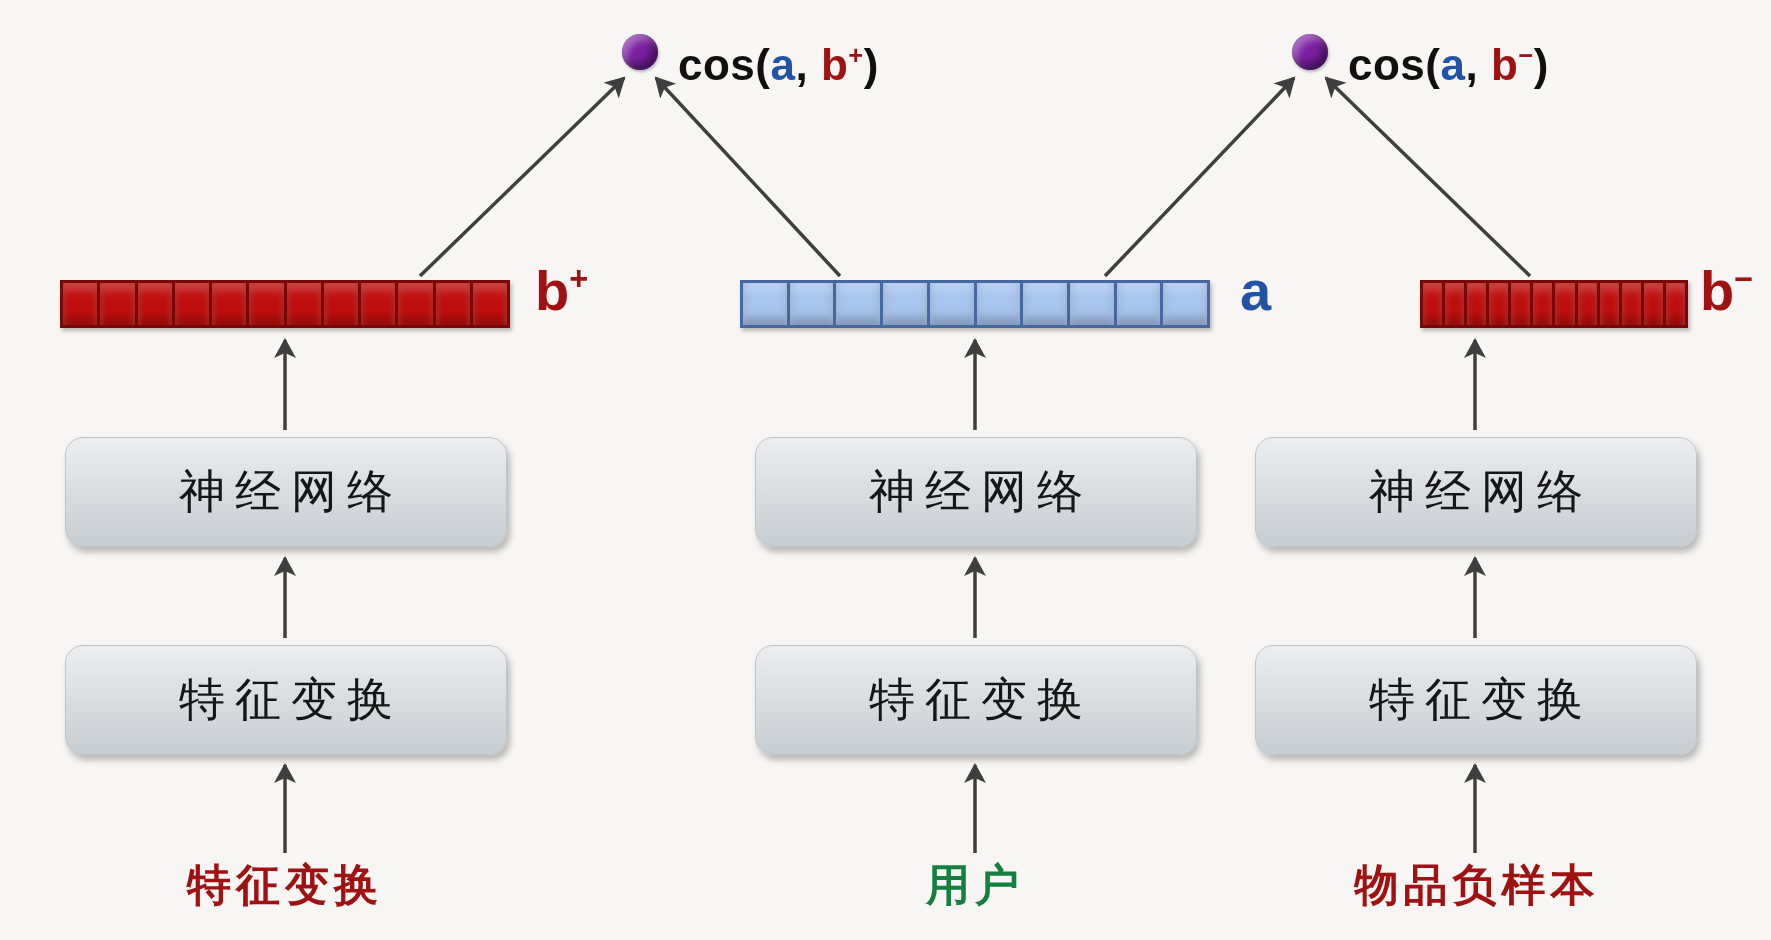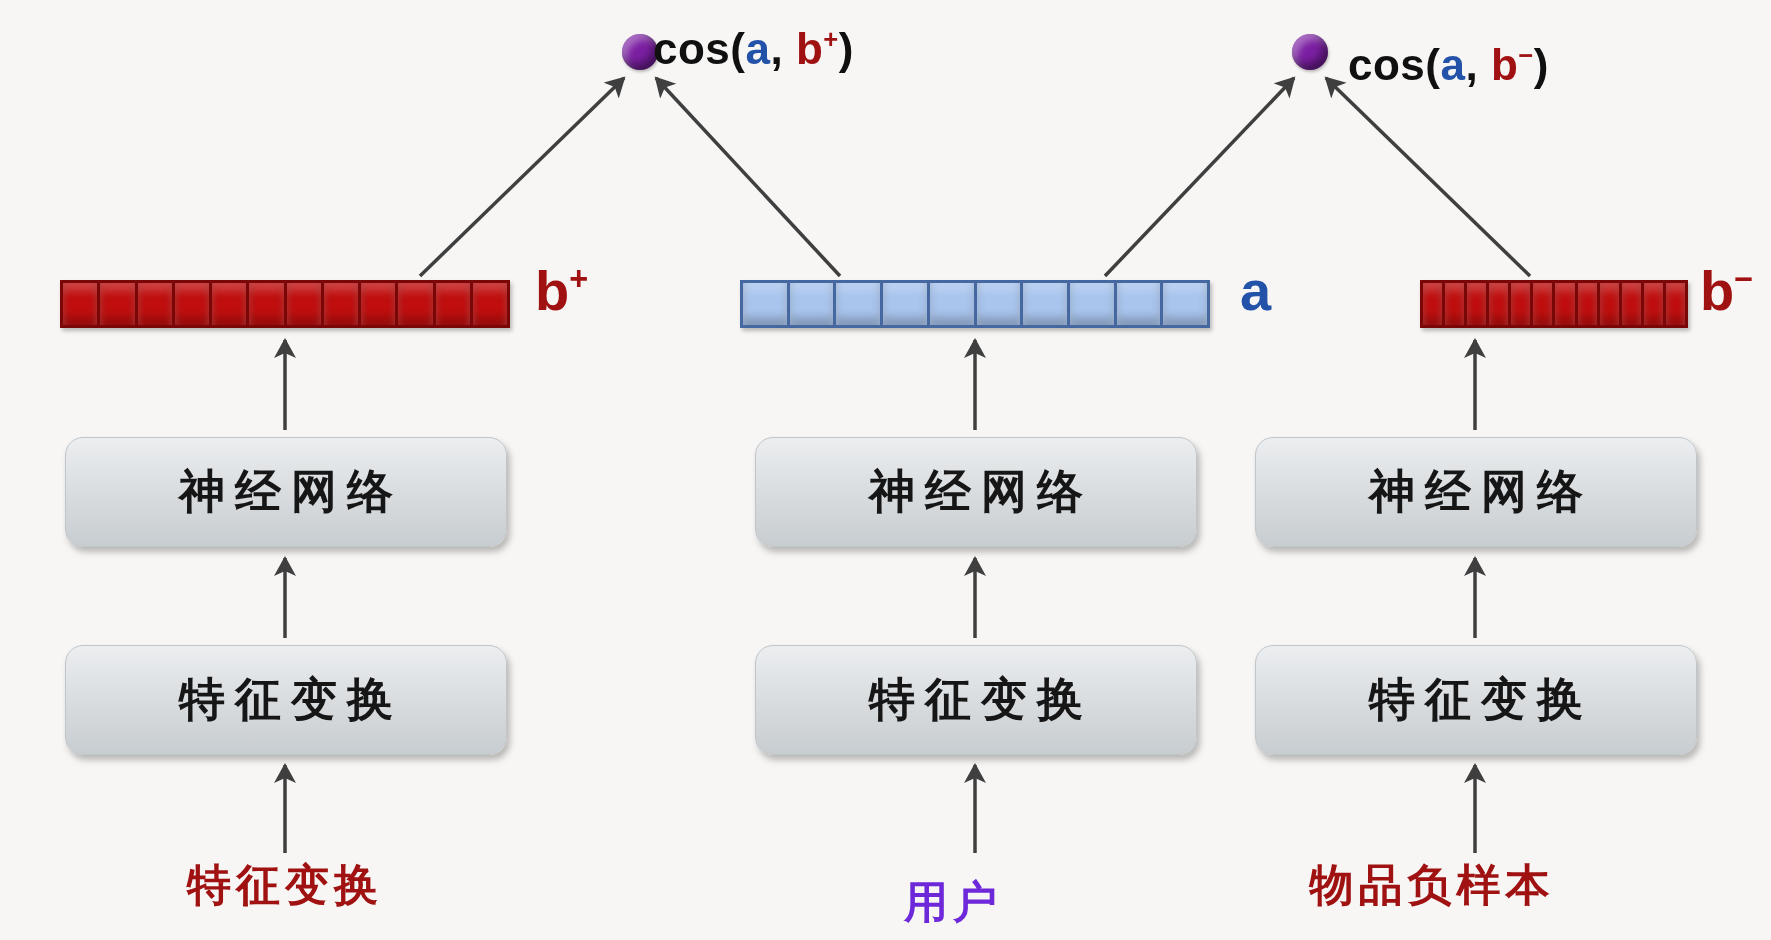--- a/index.html
+++ b/index.html
@@ -63,21 +63,21 @@
     position: absolute;
     height: 108px;
     border-radius: 18px;
     background: linear-gradient(180deg, #eceef0 0%, #d7dbde 55%, #c8cdd1 100%);
     border: 1px solid #c0c5c9;
     box-shadow: 3px 5px 6px rgba(70,70,70,0.35);
     display: flex;
     align-items: center;
     justify-content: center;
     font-size: 46px;
-    font-weight: 700;
+    font-weight: 400;
     color: #161616;
     letter-spacing: 10px;
     text-indent: 10px;
   }
 
   
   .input-label {
     position: absolute;
     top: 856px;
     transform: translateX(-50%);
@@ -93,21 +93,21 @@
     top: 0;
     pointer-events: none;
   }
 </style>
 </head>
 <body>
 
 <div class="canvas">
 
   <div class="dot" style="left: 622px; background: rgb(123, 31, 162);"></div>
-  <div class="score" style="left: 653px; color: rgb(16, 16, 16);"><span>cos(</span><span style="color: rgb(34, 83, 168);">a</span><span>, </span><span style="color: rgb(160, 18, 18);"><span>b</span><sup>+</sup></span><span>)</span></div>
+  <div class="score" style="left: 678px; color: rgb(16, 16, 16); margin-top: 16px;"><span>cos(</span><span style="color: rgb(34, 83, 168);">a</span><span>, </span><span style="color: rgb(160, 18, 18);"><span>b</span><sup>+</sup></span><span>)</span></div>
 
   <div class="dot" style="left: 1292px; background: rgb(123, 31, 162);"></div>
   <div class="score" style="left: 1348px; color: rgb(16, 16, 16); margin-top: 16px;"><span>cos(</span><span style="color: rgb(34, 83, 168);">a</span><span>, </span><span style="color: rgb(160, 18, 18);"><span>b</span><sup>−</sup></span><span>)</span></div>
 
   <div class="vector" style="left: 60px; width: 450px; border-color: rgb(122, 7, 7);">
       <div class="cell" style="background: rgb(192, 14, 14);"></div>
       <div class="cell" style="background: rgb(192, 14, 14); border-left: 3px solid rgb(122, 7, 7);"></div>
       <div class="cell" style="background: rgb(192, 14, 14); border-left: 3px solid rgb(122, 7, 7);"></div>
       <div class="cell" style="background: rgb(192, 14, 14); border-left: 3px solid rgb(122, 7, 7);"></div>
       <div class="cell" style="background: rgb(192, 14, 14); border-left: 3px solid rgb(122, 7, 7);"></div>
@@ -153,22 +153,22 @@
 
   <div class="stage-box" style="left:65px; top:437px; width:440px">神经网络</div>
   <div class="stage-box" style="left:755px; top:437px; width:440px">神经网络</div>
   <div class="stage-box" style="left:1255px; top:437px; width:440px">神经网络</div>
 
   <div class="stage-box" style="left:65px; top:645px; width:440px">特征变换</div>
   <div class="stage-box" style="left:755px; top:645px; width:440px">特征变换</div>
   <div class="stage-box" style="left:1255px; top:645px; width:440px">特征变换</div>
 
   <div class="input-label" style="left: 285px; color: rgb(160, 18, 18);">特征变换</div>
-  <div class="input-label" style="left: 953px; color: #6d28d9; margin-top: 17px;">用户</div>
-  <div class="input-label" style="left: 1432px; color: rgb(160, 18, 18); text-align: center;">物品负样本</div>
+  <div class="input-label" style="left: 975px; color: #15803d;">用户</div>
+  <div class="input-label" style="left: 1477px; color: rgb(160, 18, 18); text-align: center;">物品负样本</div>
 
   <svg class="arrows" width="1771" height="940">
     <defs>
       <marker id="ah" markerUnits="userSpaceOnUse" markerWidth="26" markerHeight="24" refX="18" refY="11" orient="auto">
         <path d="M0,0 L20,11 L0,22 L5,11 z" fill="#3f3f3f"></path>
       </marker>
     </defs>
     <g stroke="#3f3f3f" stroke-width="3.5" fill="none">
 
       <line x1="285" y1="853" x2="285" y2="765" marker-end="url(#ah)"></line>

